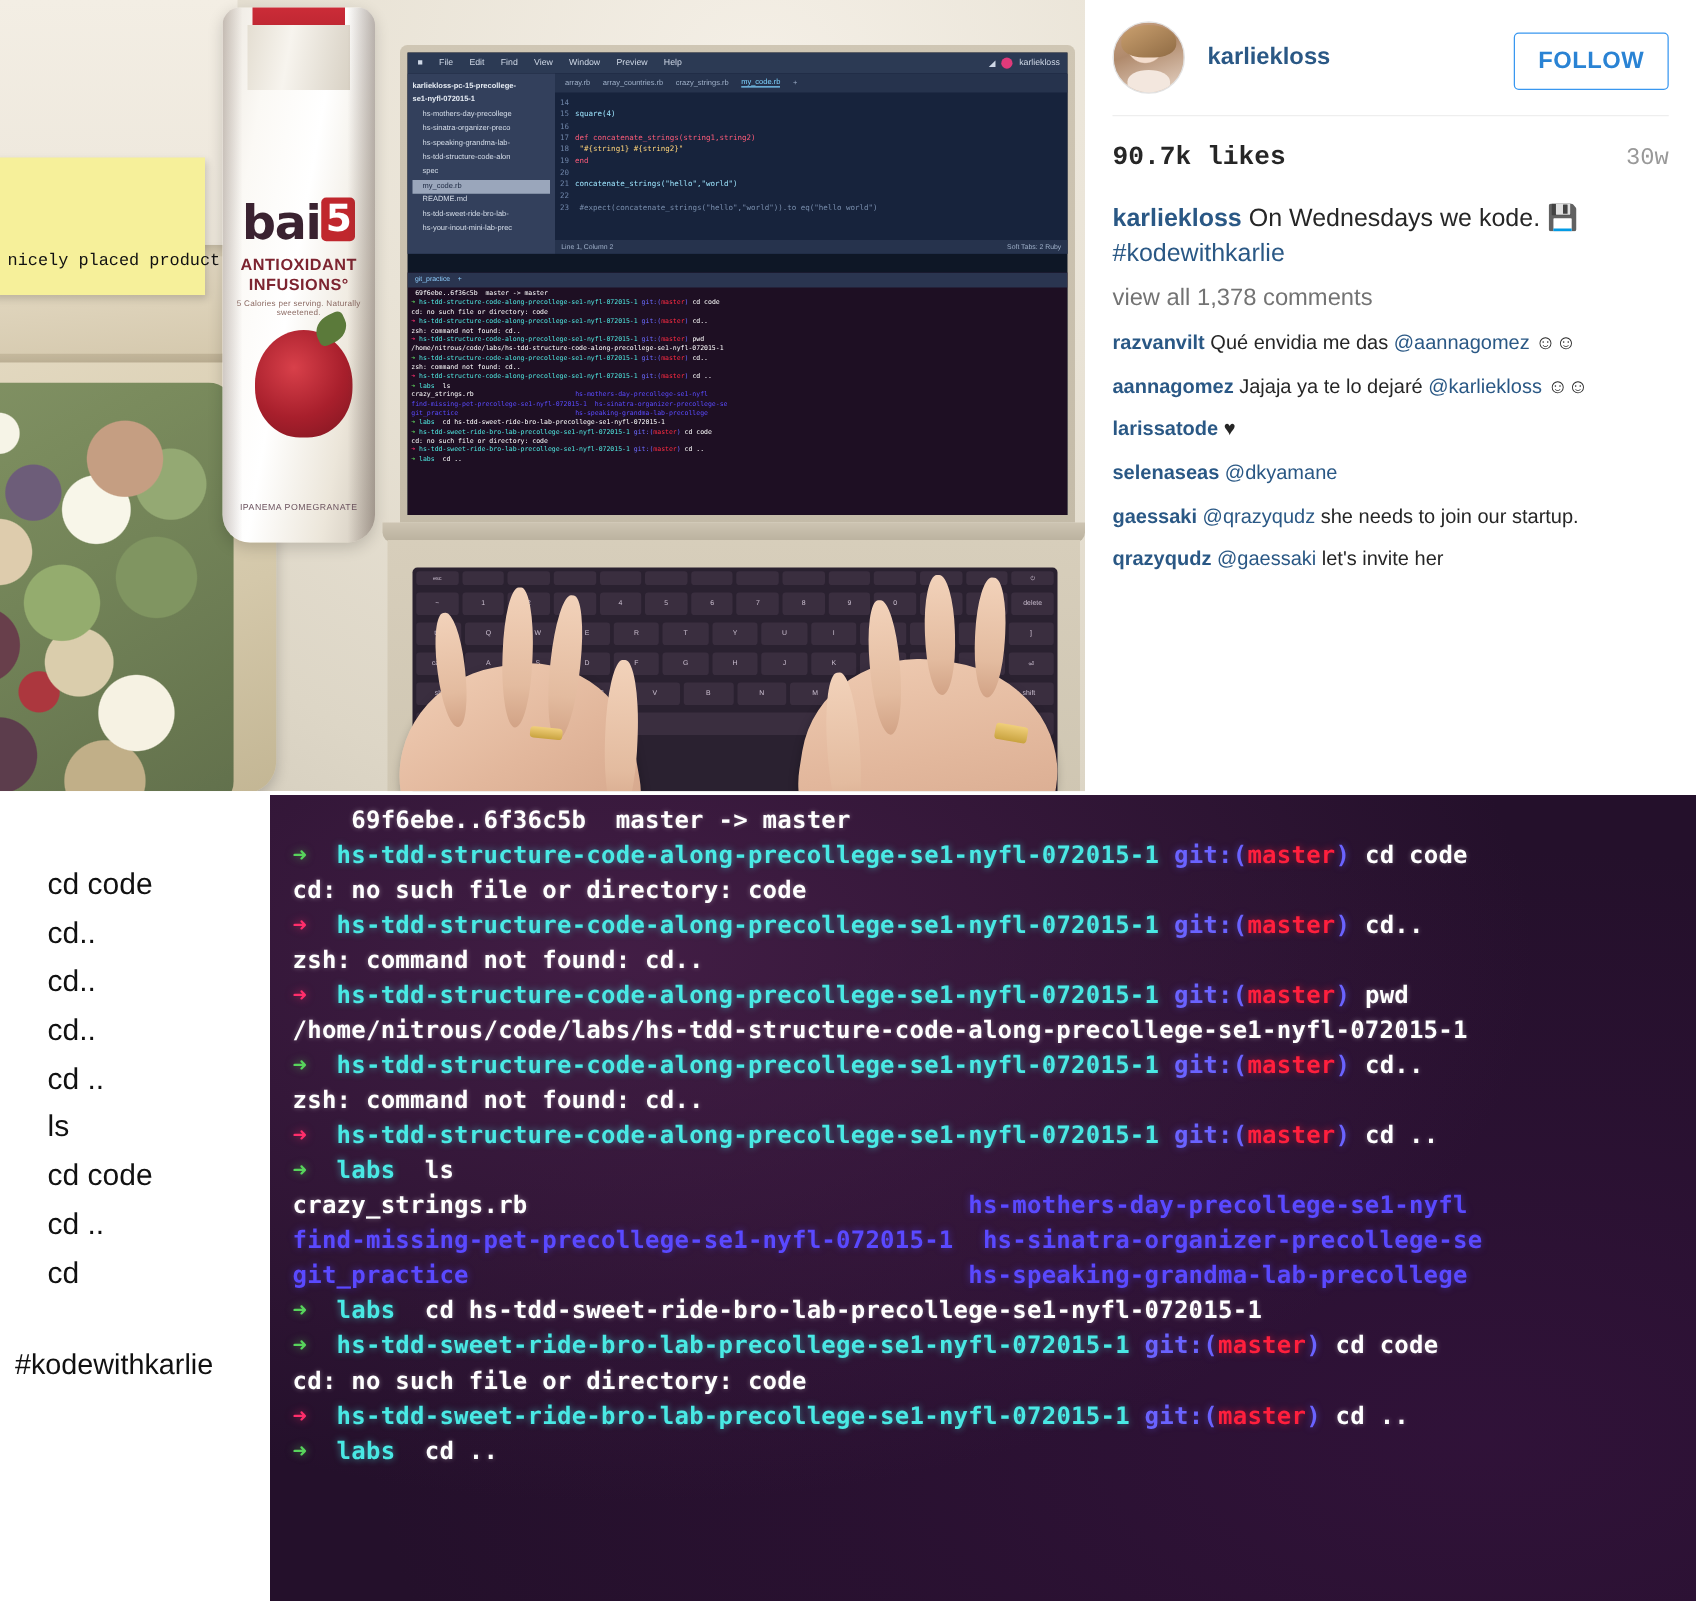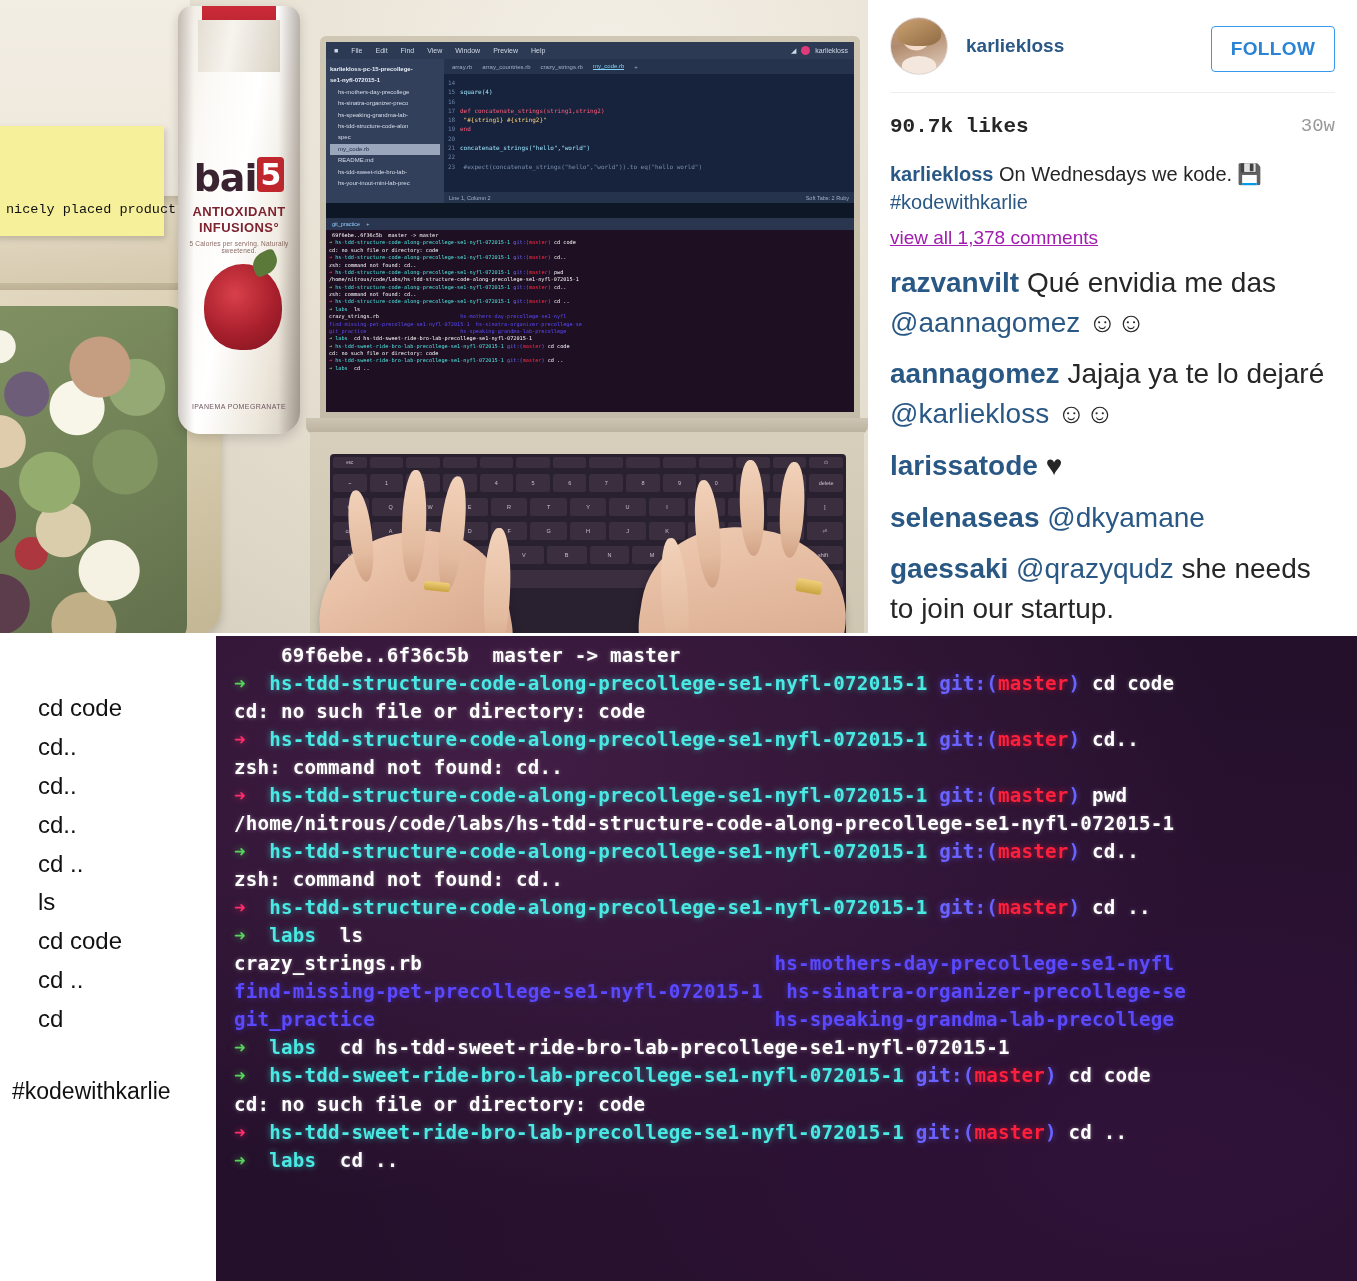--- a/index.html
+++ b/index.html
@@ -140,23 +140,23 @@
   .follow{position:absolute;right:22px;top:26px;width:122px;height:44px;border:1px solid #3897f0;border-radius:4px;
       background:#fff;color:#2a83d4;font-size:19px;font-weight:bold;display:flex;align-items:center;justify-content:center;
       letter-spacing:.4px;font-family:"Liberation Sans",sans-serif;cursor:pointer;margin-left:40px;}
   .rule{height:1px;background:#eee;margin:0 0 0 0;}
   .likes-row{display:flex;align-items:flex-start;justify-content:space-between;padding-top:22px;font-family:Liberation Mono, monospace;}
   .likes{font-size:21px;font-weight:bold;color:#262626;}
   .age{font-size:19px;color:#999;}
   .cap{padding-top:22px;font-size:20px;line-height:1.42;color:#262626;}
   .u{color:#2a5885;font-weight:bold;}
   .tagl{color:#2a5885;}
-  .viewall{padding-top:10px;font-size:19px;color:#a21caf;text-decoration:underline;}
+  .viewall{padding-top:10px;font-size:19px;color:#737373;}
   .cmts{padding-top:14px;}
-  .cmt{font-size:28px;line-height:1.42;color:#262626;padding-bottom:12px;}
+  .cmt{font-size:16px;line-height:1.42;color:#262626;padding-bottom:12px;}
   .floppy{font-family:"DejaVu Sans",sans-serif;}
 
   
   .bottom{position:absolute;left:0;top:633px;width:1357px;height:648px;background:#fff;}
   .notes{position:absolute;left:0;top:0;width:216px;height:648px;background:#fff;padding-left:20px;}
   .notes .cmdlist{position:absolute;left:38px;top:56px;font-size:24px;line-height:1.62;color:#111;}
   .notes .tag{position:absolute;left:12px;top:445px;font-size:23px;color:#111;}
 
   .term{position:absolute;left:216px;top:3px;width:1141px;height:645px;background:#24102b;overflow:hidden;}
   .term .glow{position:absolute;inset:0;background:

